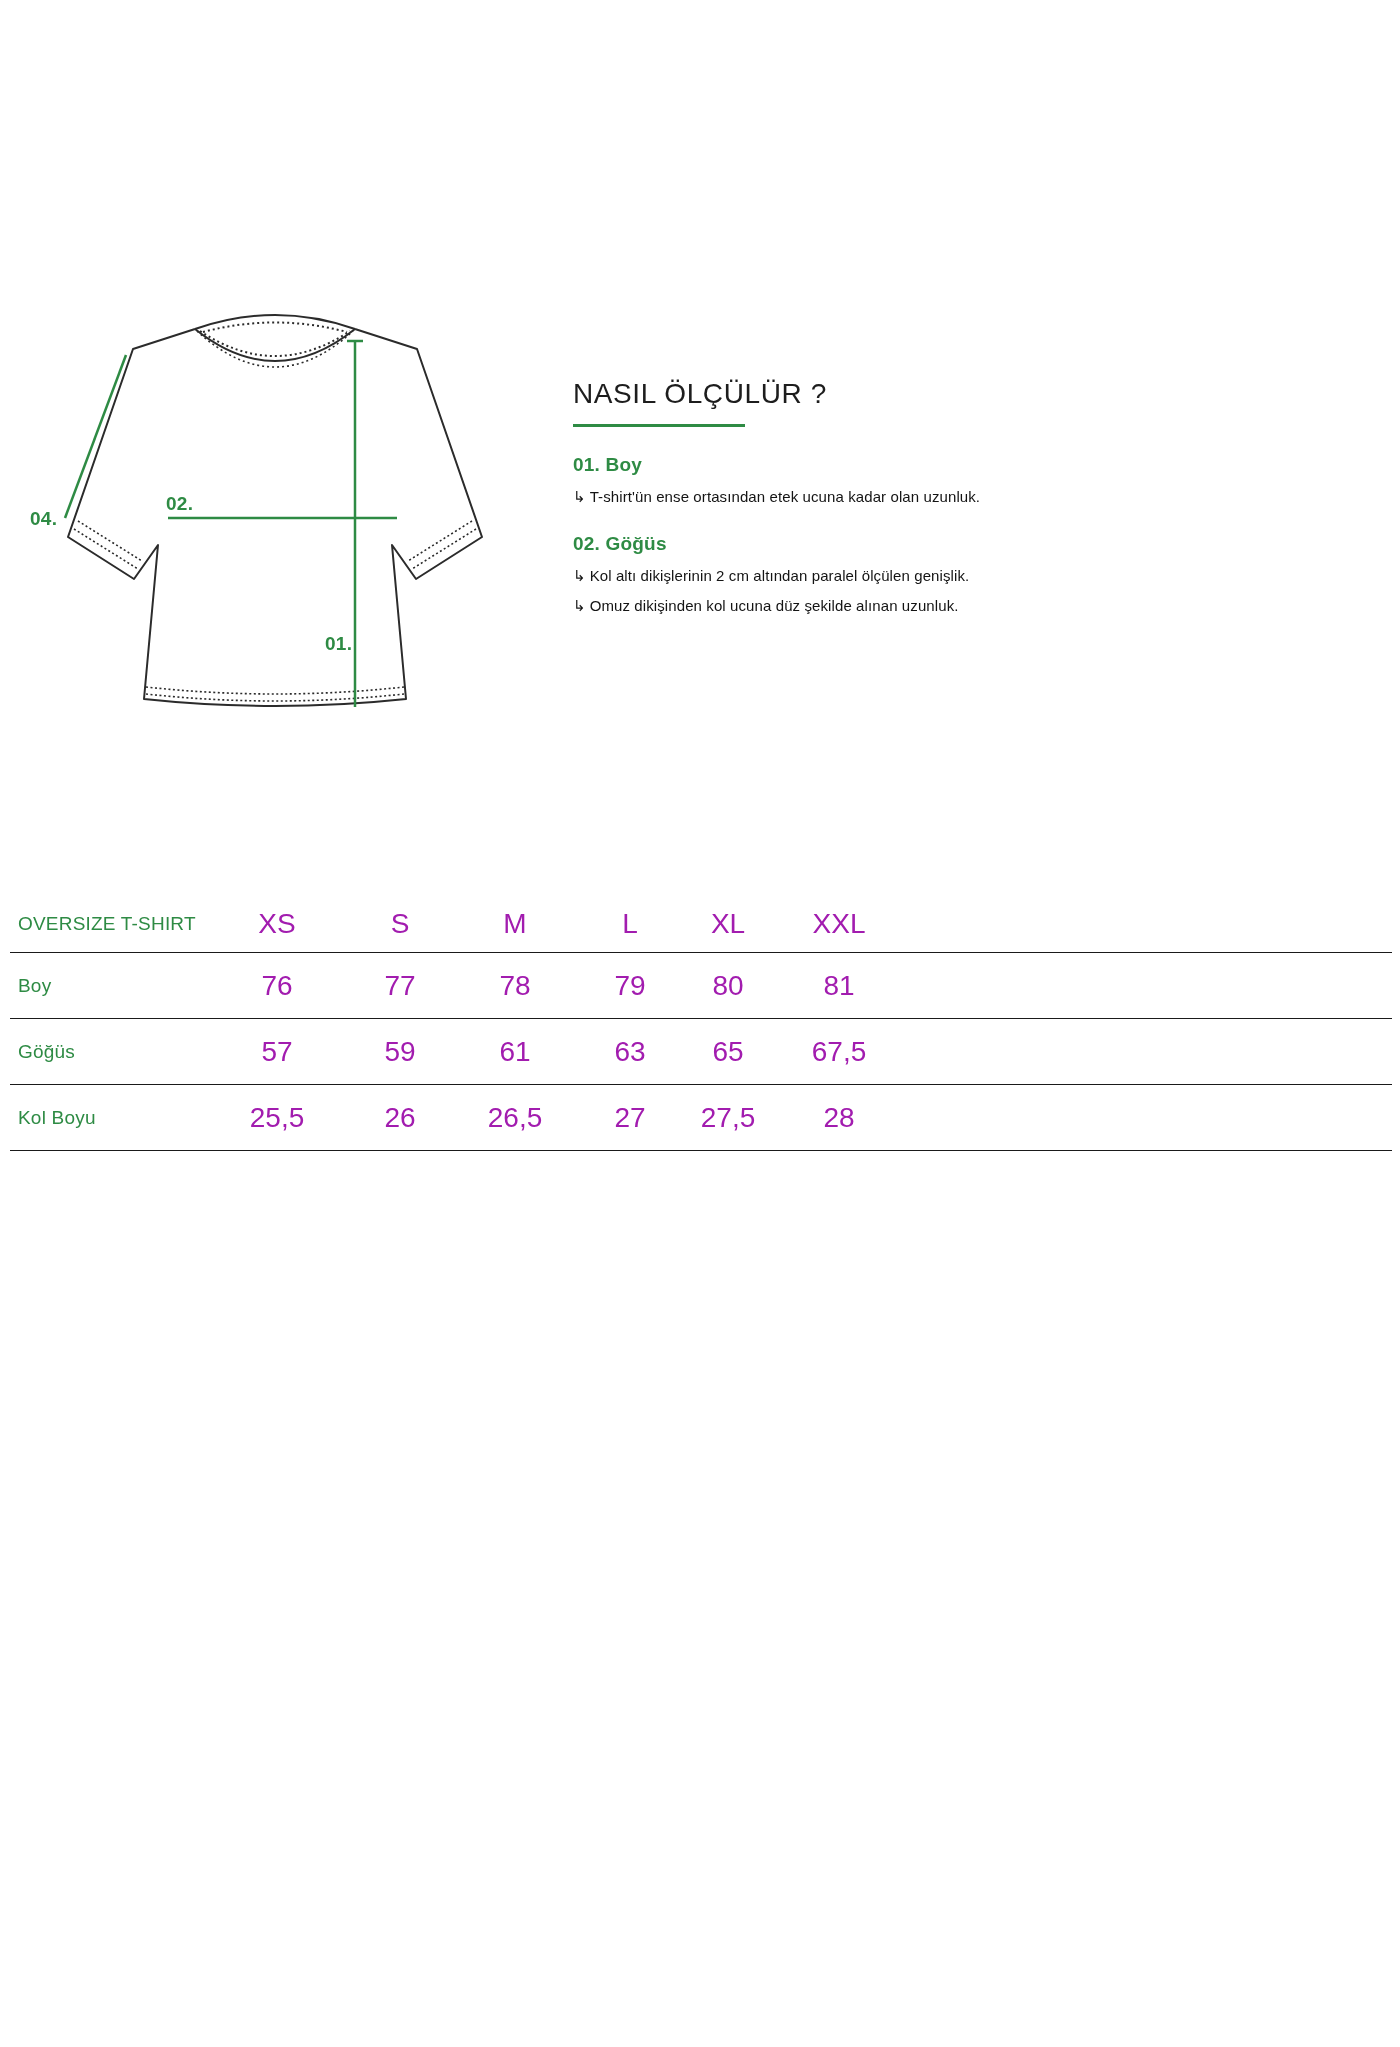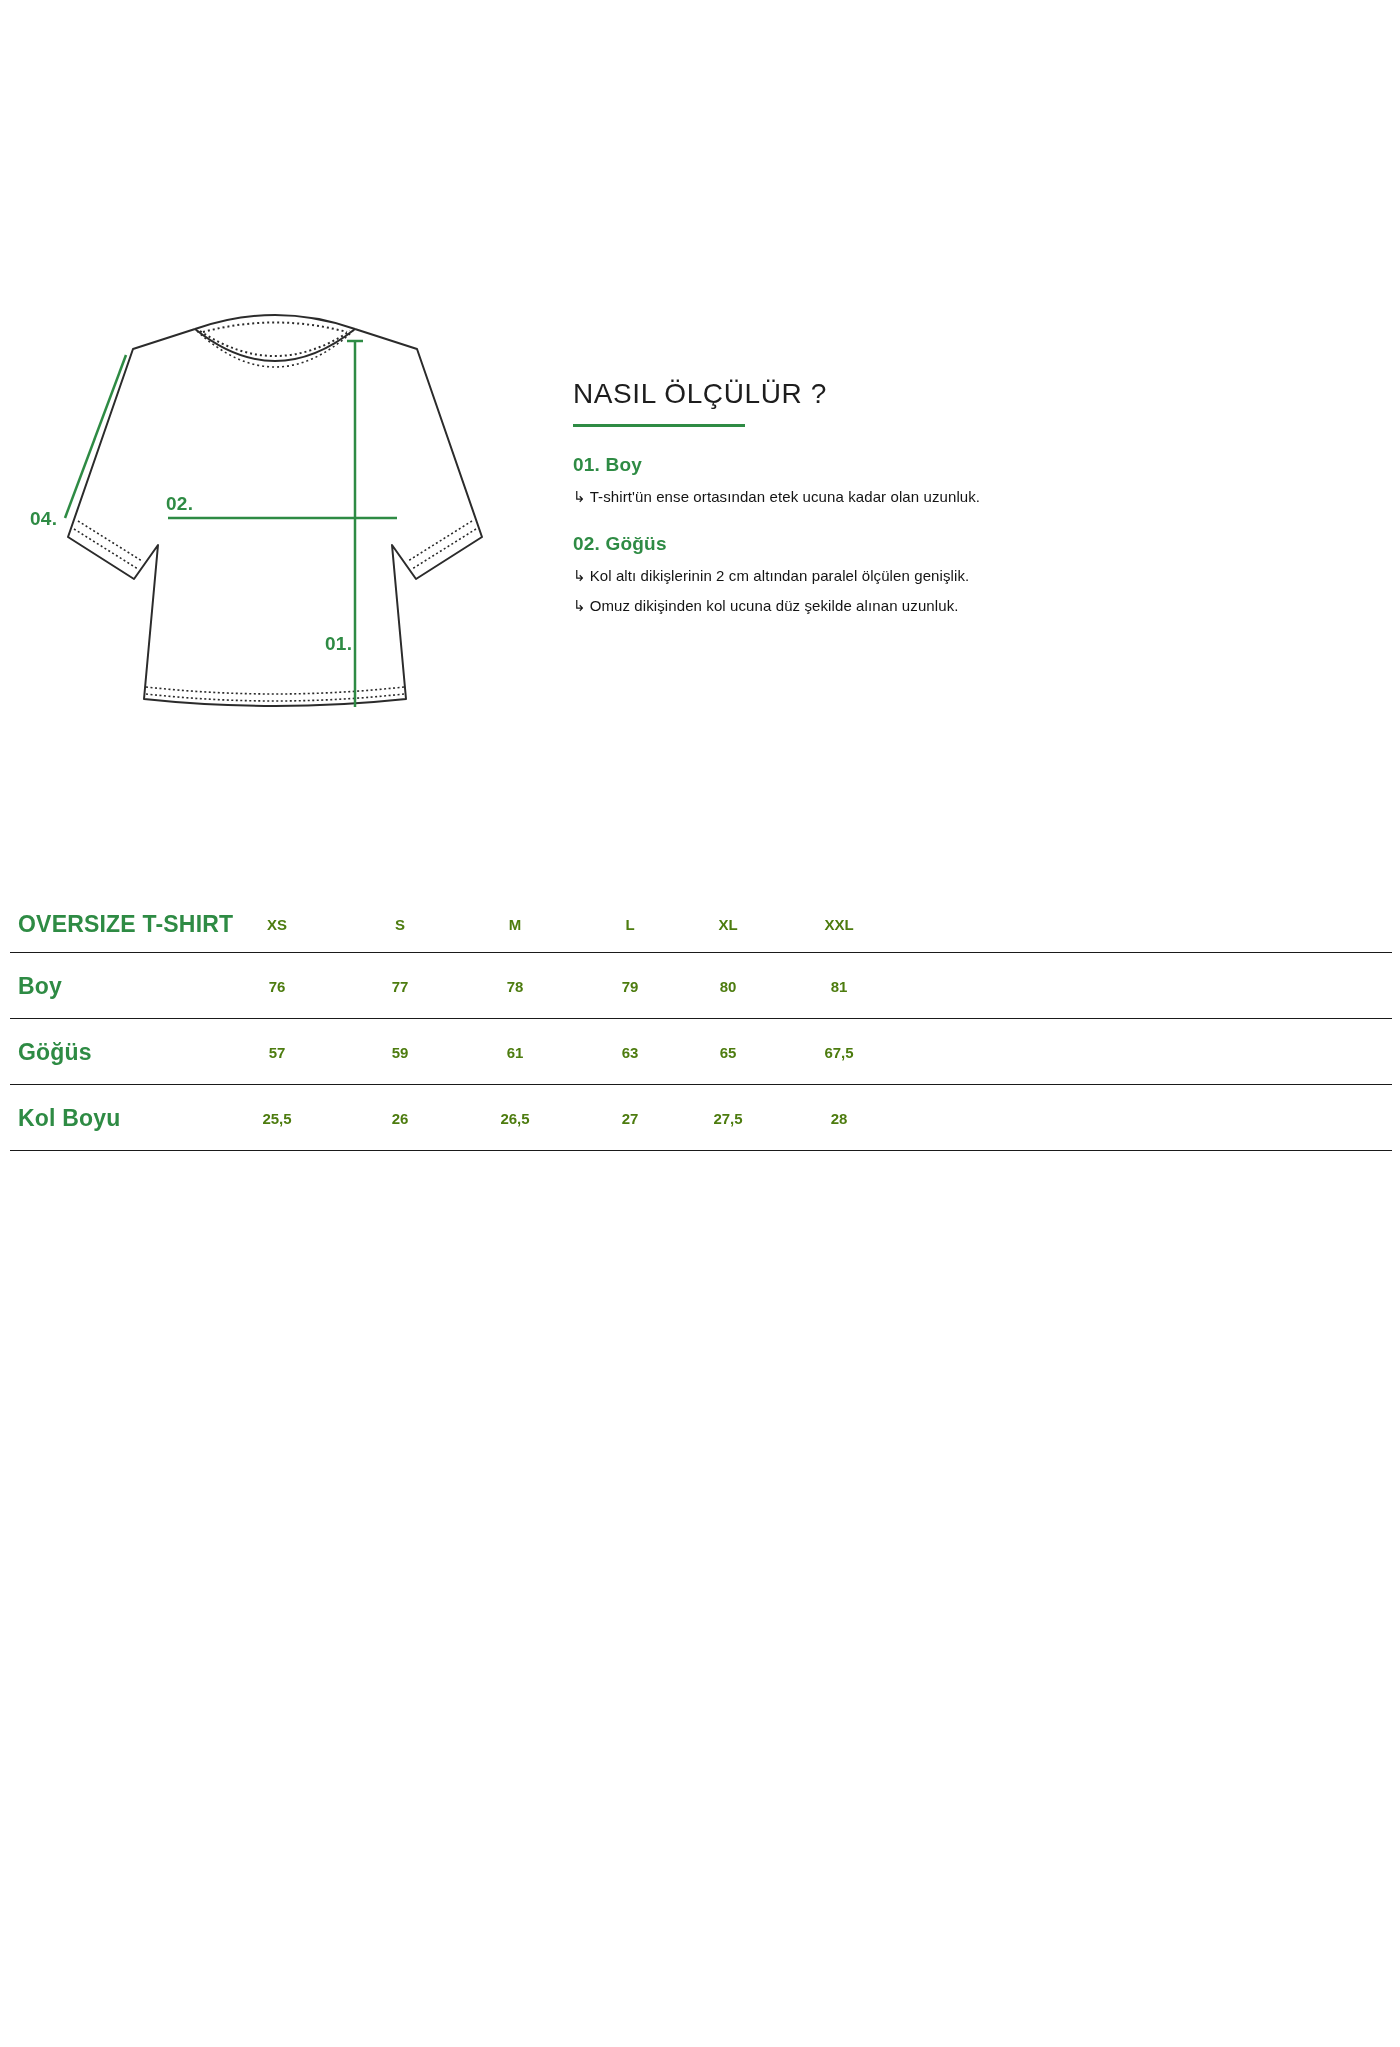--- a/index.html
+++ b/index.html
@@ -32,25 +32,25 @@
     margin-top:12px; font-size:15px; color:#141414; font-weight:500; letter-spacing:0.1px;
   }
   .howto-desc .arrow { font-size:15px; margin-right:4px; }
 
   
   .size-table { position:absolute; left:10px; top:896px; width:1382px; }
   .t-row { position:relative; height:65px; border-bottom:1.5px solid #1a1a1a; }
   .t-row.header { height:56px; }
   .t-label {
     position:absolute; left:8px; top:50%; transform:translateY(-50%);
-    color:#2e8b44; font-weight:bold; font-size:23px; letter-spacing:0.2px;
+    color:#2e8b44; font-weight:normal; font-size:19px; letter-spacing:0.2px;
   }
   .t-cell {
     position:absolute; top:50%; transform:translate(-50%,-50%);
-    font-weight:bold; font-size:15px; color:#4d7c0f;
+    font-weight:normal; font-size:28px; color:#a21caf;
   }
   .c0 { left:267px; } .c1 { left:390px; } .c2 { left:505px; }
   .c3 { left:620px; } .c4 { left:718px; } .c5 { left:815px;margin-left:14px; }
 </style>
 </head>
 <body>
 
 <div class="page">
 
   <div class="figure">

